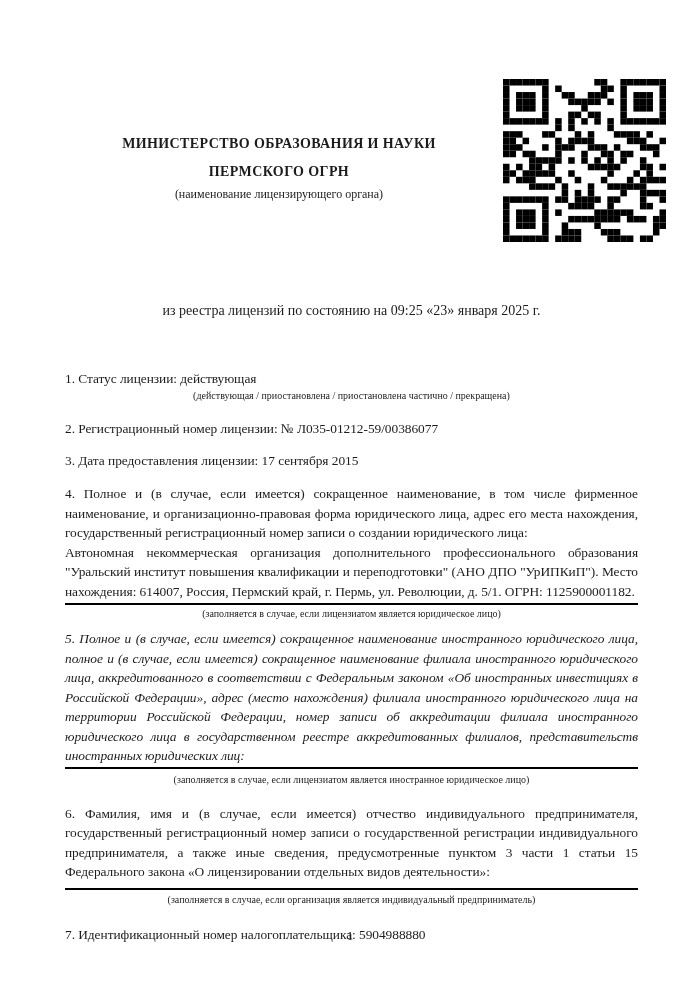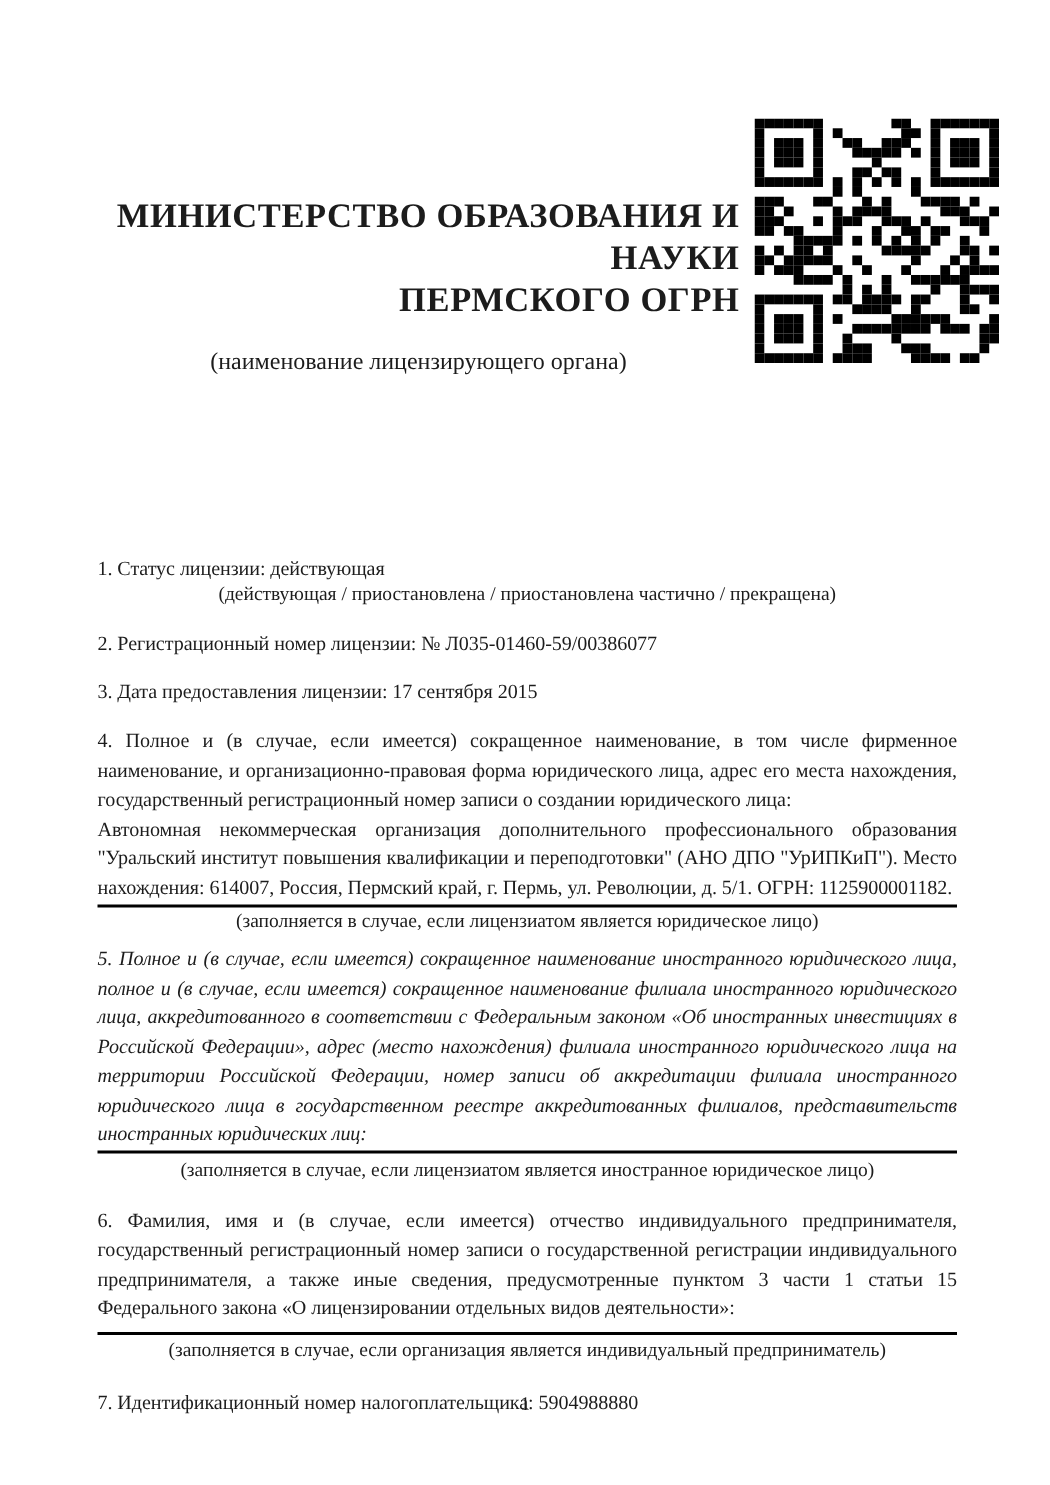--- a/index.html
+++ b/index.html
@@ -16,29 +16,28 @@
   }
   
   .header-title {
     position: absolute;
     top: 130px;
     left: 65px;
     width: 428px;
     text-align: center;
   }
   .header-title .title-line {
-    font-size: 23px;
+    font-size: 14px;
     font-weight: bold;
     line-height: 28px;
     letter-spacing: 0.4px;
-    text-align: right;
   }
   .header-title .subtitle {
-    margin-top: 21px;
-    font-size: 16px;
+    margin-top: 2px;
+    font-size: 12px;
     line-height: 13px;
   }
   .qr {
     position: absolute;
     top: 79px;
     left: 503px;
     width: 163px;
     height: 163px;
   }
   .qr svg { display: block; width: 163px; height: 163px; fill: #000; }
@@ -58,21 +57,21 @@
     top: 370px;
     left: 65px;
     width: 573px;
     font-size: 13.4px;
     line-height: 19.5px;
     letter-spacing: -0.05px;
   }
   .line-item { line-height: 18px; }
   .para { text-align: justify; }
   .caption {
-    font-size: 13px;
+    font-size: 10px;
     line-height: 13px;
     text-align: center;
     letter-spacing: 0;
   }
   .caption.tight { margin-top: 1px; }
   .rule {
     border: 0;
     border-top: 2px solid #000;
     height: 0;
     width: 100%;
@@ -411,28 +410,29 @@
         <rect x="104.0" y="156.0" width="6.5" height="6.5"></rect>
         <rect x="110.5" y="156.0" width="6.5" height="6.5"></rect>
         <rect x="117.0" y="156.0" width="6.5" height="6.5"></rect>
         <rect x="123.5" y="156.0" width="6.5" height="6.5"></rect>
         <rect x="136.5" y="156.0" width="6.5" height="6.5"></rect>
         <rect x="143.0" y="156.0" width="6.5" height="6.5"></rect>
       </svg>
   </div>
 
   <div class="extract">
+    <div>из реестра лицензий по состоянию на 09:25 «23» января 2025 г.</div>
   </div>
 
   <div class="body">
 
     <div class="line-item">1. Статус лицензии: действующая</div>
     <div class="caption tight">(действующая / приостановлена / приостановлена частично / прекращена)</div>
 
-    <div class="line-item mt-item2">2. Регистрационный номер лицензии: № Л035-01460-59/00386077</div>
+    <div class="line-item mt-item2">2. Регистрационный номер лицензии: № Л035-01212-59/00386077</div>
 
     <div class="line-item mt-item">3. Дата предоставления лицензии: 17 сентября 2015</div>
 
     <div class="para mt-item">4. Полное и (в случае, если имеется) сокращенное наименование, в том числе фирменное наименование, и организационно-правовая форма юридического лица, адрес его места нахождения, государственный регистрационный номер записи о создании юридического лица:</div>
     <div class="para">Автономная некоммерческая организация дополнительного профессионального образования "Уральский институт повышения квалификации и переподготовки" (АНО ДПО "УрИПКиП"). Место нахождения: 614007, Россия, Пермский край, г. Пермь, ул. Революции, д. 5/1. ОГРН: 1125900001182.</div>
     <div class="rule rule-4"></div>
     <div class="caption cap-4">(заполняется в случае, если лицензиатом является юридическое лицо)</div>
 
     <div class="para item-5">5. Полное и (в случае, если имеется) сокращенное наименование иностранного юридического лица, полное и (в случае, если имеется) сокращенное наименование филиала иностранного юридического лица, аккредитованного в соответствии с Федеральным законом «Об иностранных инвестициях в Российской Федерации», адрес (место нахождения) филиала иностранного юридического лица на территории Российской Федерации, номер записи об аккредитации филиала иностранного юридического лица в государственном реестре аккредитованных филиалов, представительств иностранных юридических лиц:</div>
     <div class="rule rule-5"></div>

